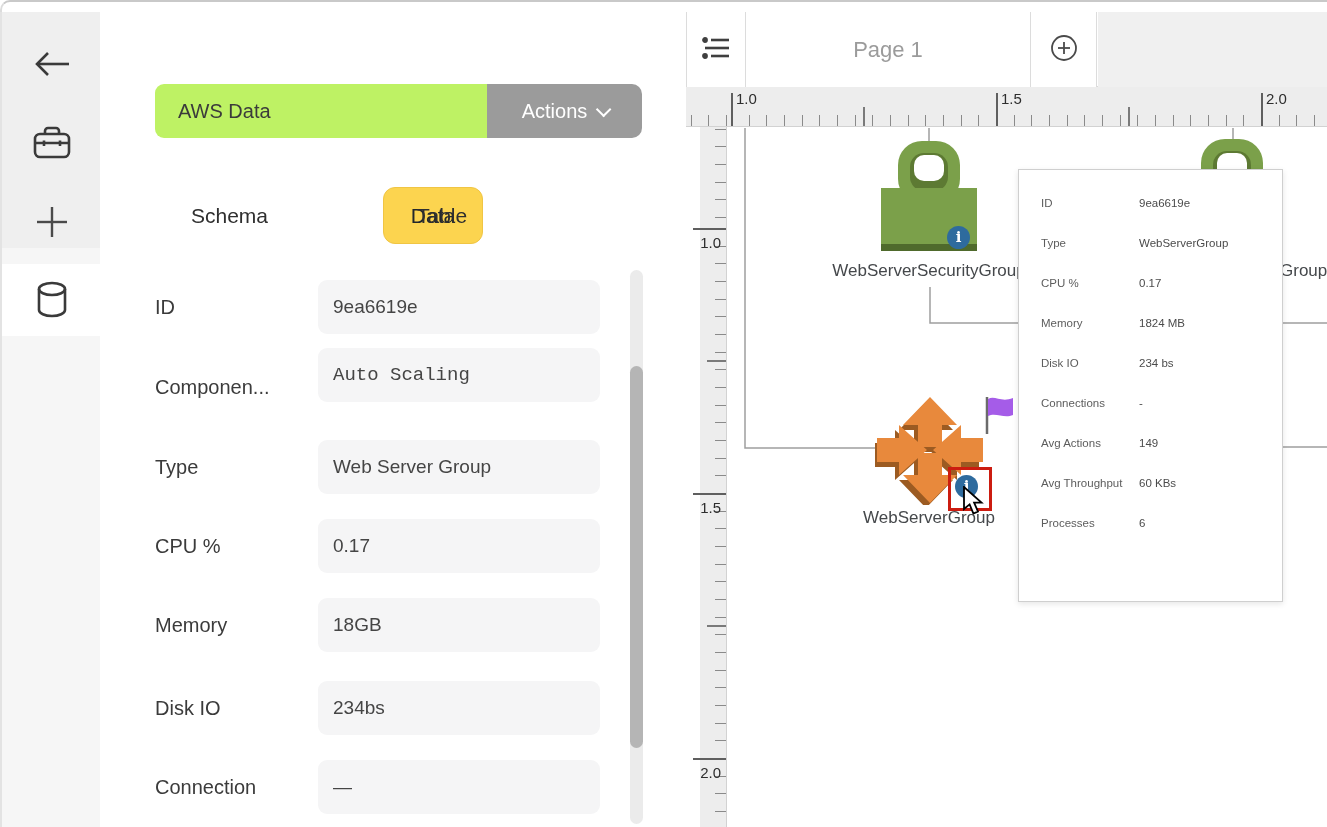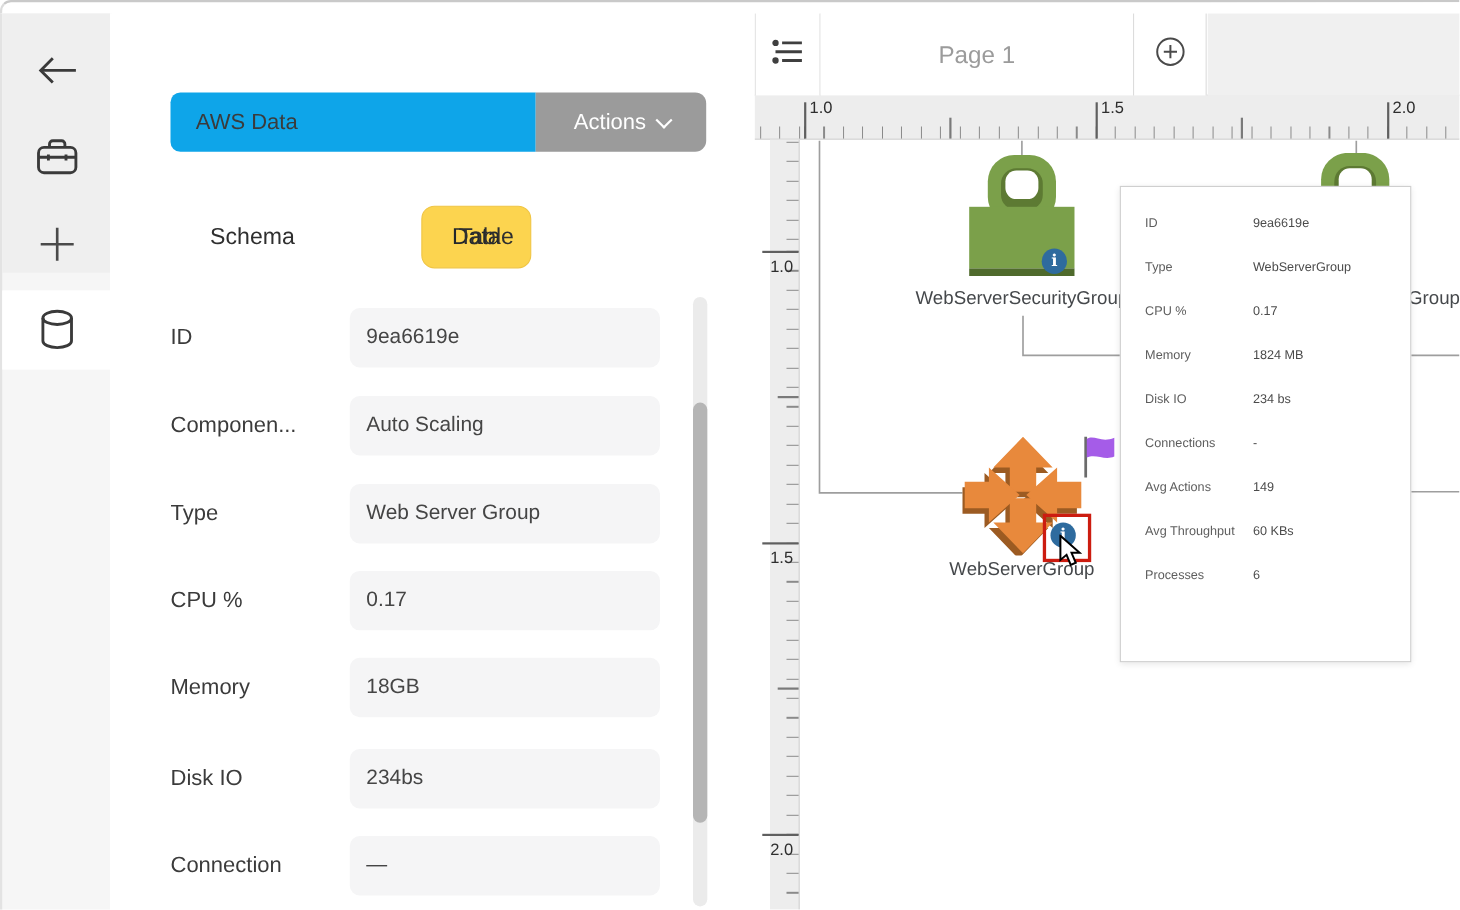--- a/index.html
+++ b/index.html
@@ -12,21 +12,21 @@
 
   
   .sidebar { position:absolute; left:0; top:12px; width:100px; height:815px; background:#f6f6f6; border-left:2px solid #e3e3e3; }
   .sidebar .tool-group { position:absolute; left:0; top:0; width:100px; height:236px; background:#efefef; }
   .side-item { position:absolute; left:0; width:100px; height:72px; display:flex; align-items:center; justify-content:center; cursor:pointer; }
   .side-item.selected { background:#ffffff; }
   .side-item svg { display:block; }
 
   
   .panel { position:absolute; left:100px; top:12px; width:586px; height:815px; background:#fff; }
-  .name-input { position:absolute; left:55px; top:72px; width:332px; height:54px; background:#0ea5e9;
+  .name-input { position:absolute; left:55px; top:72px; width:332px; height:54px; background:#bef264;
                 border-radius:9px 0 0 9px; font-size:20px; color:#3b3b3b; line-height:54px; padding-left:23px; }
   .actions-btn { position:absolute; left:387px; top:72px; width:155px; height:54px; background:#9b9b9b;
                  border-radius:0 10px 10px 0; color:#fff; font-size:20px; display:flex; align-items:center; justify-content:center; gap:9px; cursor:pointer; }
   .actions-btn .chev { width:11px; height:11px; border-right:2px solid #fff; border-bottom:2px solid #fff;
                        transform:rotate(45deg) translateY(-3px); }
   .tab-plain { position:absolute; top:181px; height:45px; line-height:45px; font-size:21px; color:#2f2f2f; cursor:pointer; }
   .tab-pill  { position:absolute; left:283px; top:175px; width:100px; height:57px; background:#fcd44f;
                border:1px solid #f0c544; border-radius:12px; font-size:21px; color:#22272b; display:flex; align-items:center; justify-content:center; cursor:pointer; }
   .frow-label { position:absolute; left:55px; height:54px; line-height:54px; font-size:20px; color:#3b3b3b; white-space:nowrap; }
   .frow-field { position:absolute; left:218px; width:282px; height:54px; background:#f5f5f6; border-radius:9px;
@@ -141,21 +141,21 @@
   </div>
 
   <div class="tab-plain" style="left:63px;margin-left:28px;">Schema</div>
   <div class="tab-pill">Data</div>
   <div class="tab-plain" style="left:317px;">Table</div>
 
   <div class="frow-label" style="top:268px;">ID</div>
   <div class="frow-field" style="top:268px;">9ea6619e</div>
 
   <div class="frow-label" style="top:348px;">Componen...</div>
-  <div class="frow-field" style="top:348px;">Auto Scaling</div>
+  <div class="frow-field" style="top:336px;font-family:Liberation Mono, monospace;">Auto Scaling</div>
 
   <div class="frow-label" style="top:428px;">Type</div>
   <div class="frow-field" style="top:428px;">Web Server Group</div>
 
   <div class="frow-label" style="top:507px;">CPU %</div>
   <div class="frow-field" style="top:507px;">0.17</div>
 
   <div class="frow-label" style="top:586px;">Memory</div>
   <div class="frow-field" style="top:586px;">18GB</div>
 

